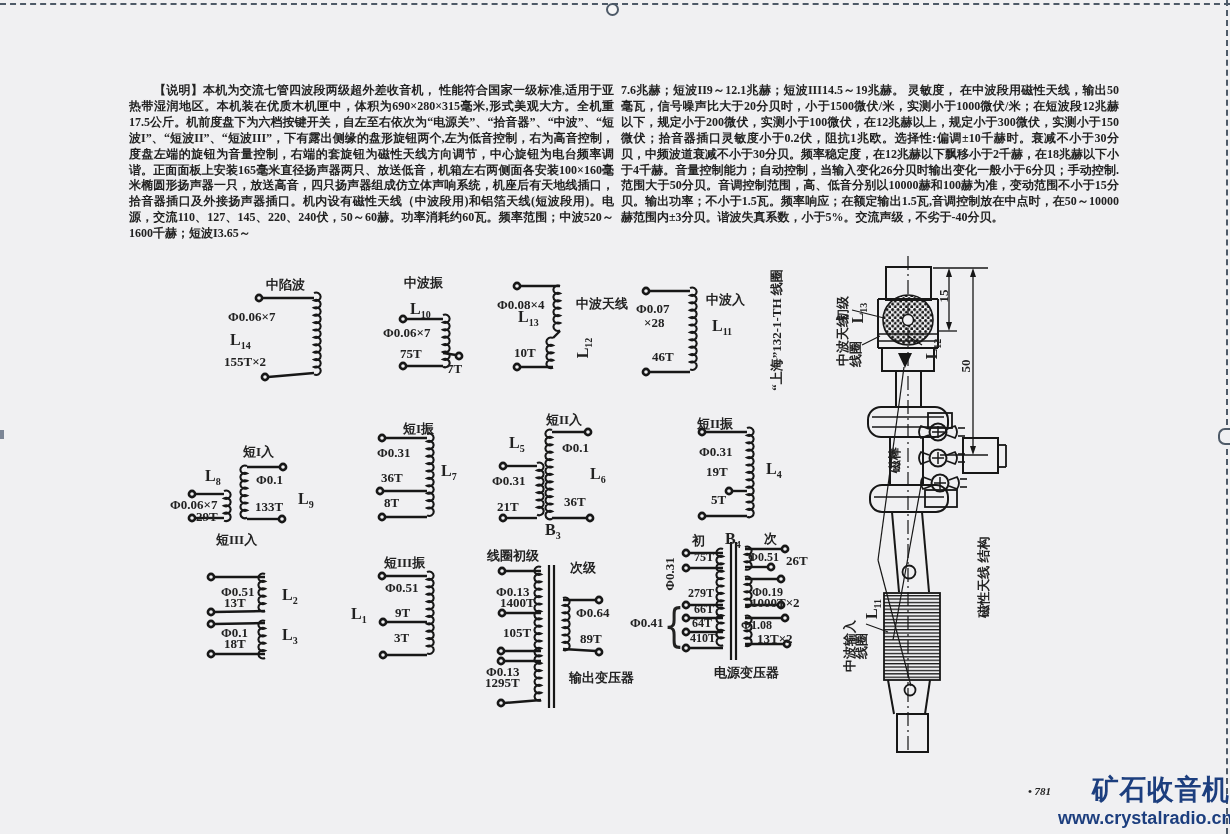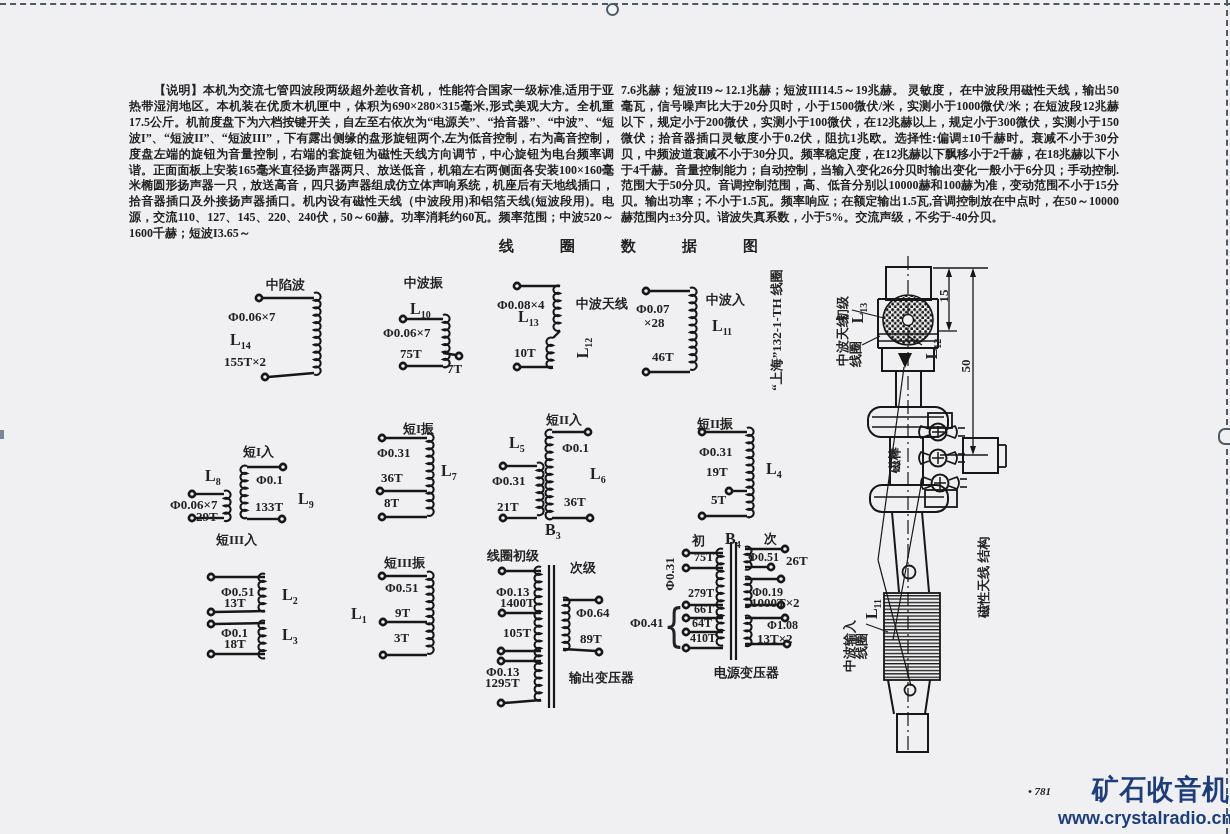--- a/index.html
+++ b/index.html
@@ -32,21 +32,20 @@
 <div id="page">
   <div class="dashtop">
       <div class="notch"></div>
     </div>
   <div class="dashright"></div>
   <div class="cmark"></div>
   <div class="lmark"></div>
 
   <div id="descL" class="desc">【说明】本机为交流七管四波段两级超外差收音机， 性能符合国家一级标准,适用于亚热带湿润地区。本机装在优质木机匣中，体积为690×280×315毫米,形式美观大方。全机重17.5公斤。机前度盘下为六档按键开关，自左至右依次为“电源关”、“拾音器”、“中波”、“短波I”、“短波II”、“短波III”，下有露出侧缘的盘形旋钮两个,左为低音控制，右为高音控制，度盘左端的旋钮为音量控制，右端的套旋钮为磁性天线方向调节，中心旋钮为电台频率调谐。正面面板上安装165毫米直径扬声器两只、放送低音，机箱左右两侧面各安装100×160毫米椭圆形扬声器一只，放送高音，四只扬声器组成仿立体声响系统，机座后有天地线插口，拾音器插口及外接扬声器插口。机内设有磁性天线（中波段用)和铝箔天线(短波段用)。电源，交流110、127、145、220、240伏，50～60赫。功率消耗约60瓦。频率范围；中波520～1600千赫；短波I3.65～</div>
   <div id="descR" class="desc">7.6兆赫；短波II9～12.1兆赫；短波III14.5～19兆赫。 灵敏度， 在中波段用磁性天线，输出50毫瓦，信号噪声比大于20分贝时，小于1500微伏/米，实测小于1000微伏/米；在短波段12兆赫以下，规定小于200微伏，实测小于100微伏，在12兆赫以上，规定小于300微伏，实测小于150微伏；拾音器插口灵敏度小于0.2伏，阻抗1兆欧。选择性:偏调±10千赫时。衰减不小于30分贝，中频波道衰减不小于30分贝。频率稳定度，在12兆赫以下飘移小于2千赫，在18兆赫以下小于4千赫。音量控制能力；自动控制，当输入变化26分贝时输出变化一般小于6分贝；手动控制.范围大于50分贝。音调控制范围，高、低音分别以10000赫和100赫为准，变动范围不小于15分贝。输出功率；不小于1.5瓦。频率响应；在额定输出1.5瓦,音调控制放在中点时，在50～10000赫范围内±3分贝。谐波失真系数，小于5%。交流声级，不劣于-40分贝。</div>
-  <div id="dtitle">线圈数据图</div>
 
   <svg id="art" width="1230" height="834">
       <defs>
         <pattern id="pd" width="5.5" height="5.5" patternUnits="userSpaceOnUse">
           <circle cx="1.6" cy="1.6" r="1.5" fill="#171717"></circle>
           <circle cx="4.3" cy="4.3" r="1.5" fill="#171717"></circle>
         </pattern>
         <pattern id="ph" width="8" height="3.4" patternUnits="userSpaceOnUse">
           <rect width="8" height="1.3" fill="#171717"></rect>
         </pattern>
@@ -322,21 +321,21 @@
       <span class="lab sm" style="left: 694px; top: 550px;">75T</span>
       <span class="lab sm" style="left: 688px; top: 586px;">279T</span>
       <span class="lab sm" style="left: 694px; top: 602px;">66T</span>
       <span class="lab sm" style="left: 692px; top: 616px;">64T</span>
       <span class="lab sm" style="left: 690px; top: 631px;">410T</span>
       <span class="lab " style="left: 630px; top: 615px;">Φ0.41</span>
       <span class="lab sm" style="left: 748px; top: 550px;">Φ0.51</span>
       <span class="lab " style="left: 786px; top: 553px;">26T</span>
       <span class="lab sm" style="left: 752px; top: 579px; margin-top: 6px;">Φ0.19</span>
       <span class="lab " style="left: 751px; top: 595px;">1000T×2</span>
-      <span class="lab sm" style="left: 767px; top: 618px;">Φ1.08</span>
+      <span class="lab sm" style="left: 741px; top: 618px;">Φ1.08</span>
       <span class="lab " style="left: 757px; top: 631px;">13T×2</span>
       <span class="lab " style="left: 714px; top: 664px;">电源变压器</span>
       <span class="lab rot" style="left: 843px; top: 309px;">初级</span>
       <span class="lab rot" style="left: 843px; top: 340px;">中波天线</span>
       <span class="lab rot des" style="left: 859px; top: 313px;"><span>L</span><sub>13</sub></span>
       <span class="lab rot" style="left: 856px; top: 354px;">线圈</span>
       <span class="lab rot des" style="left: 933px; top: 349px;"><span>L</span><sub>12</sub></span>
       <span class="lab rot" style="left: 895px; top: 460px;">磁棒</span>
       <span class="lab rot" style="left: 984px; top: 577px;">磁性天线 结构</span>
       <span class="lab rot" style="left: 850px; top: 646px;">中波输入</span>

